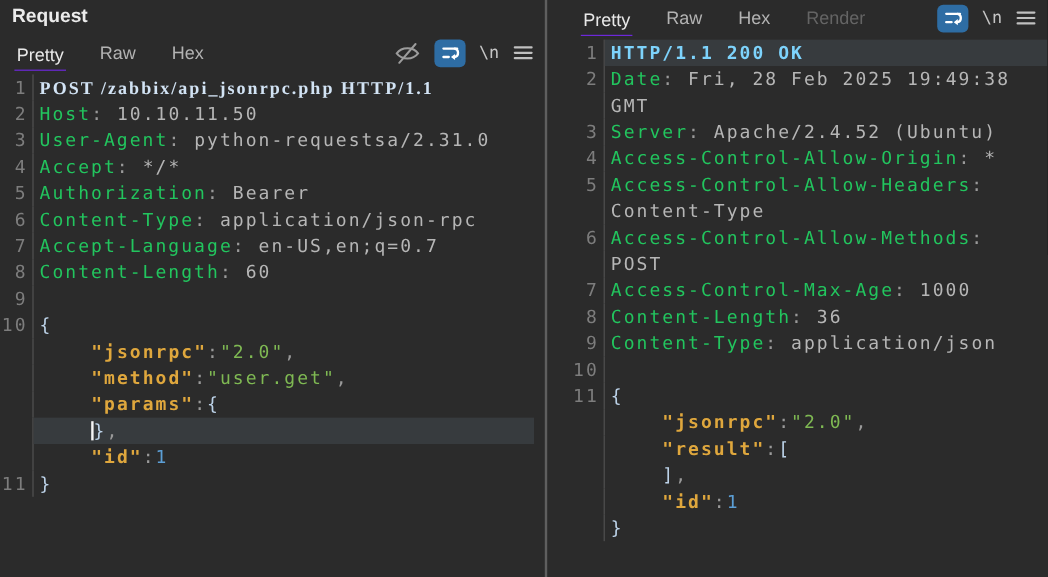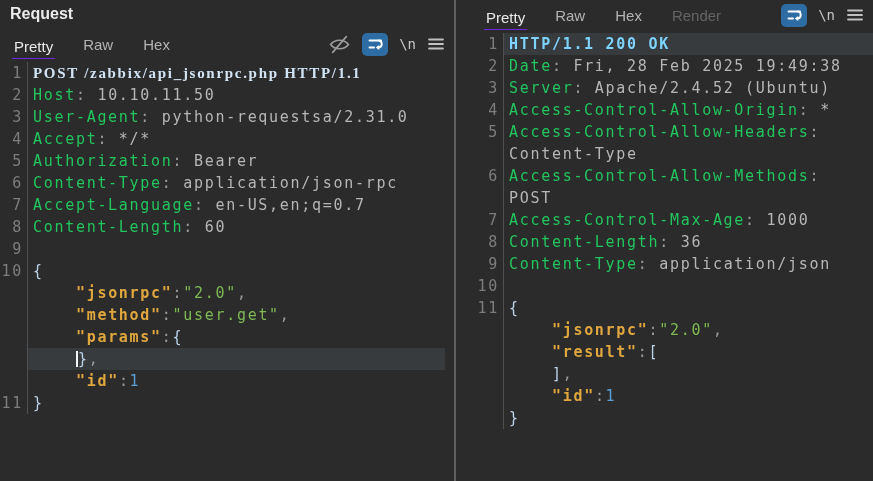--- a/index.html
+++ b/index.html
@@ -177,20 +177,24 @@
     <div class="editor">
         <div class="code-row hl">
           <span class="ln">1</span>
           <span class="content"><span class="seg-statline">HTTP/1.1 200 OK</span></span>
         </div>
         <div class="code-row">
           <span class="ln">2</span>
           <span class="content"><span class="seg-hname">Date</span><span class="seg-punct">: </span><span class="seg-hval">Fri, 28 Feb 2025 19:49:38</span></span>
         </div>
         <div class="code-row">
+          <span class="ln"></span>
+          <span class="content"><span class="seg-hval">GMT</span></span>
+        </div>
+        <div class="code-row">
           <span class="ln">3</span>
           <span class="content"><span class="seg-hname">Server</span><span class="seg-punct">: </span><span class="seg-hval">Apache/2.4.52 (Ubuntu)</span></span>
         </div>
         <div class="code-row">
           <span class="ln">4</span>
           <span class="content"><span class="seg-hname">Access-Control-Allow-Origin</span><span class="seg-punct">: </span><span class="seg-hval">*</span></span>
         </div>
         <div class="code-row">
           <span class="ln">5</span>
           <span class="content"><span class="seg-hname">Access-Control-Allow-Headers</span><span class="seg-punct">:</span></span>

